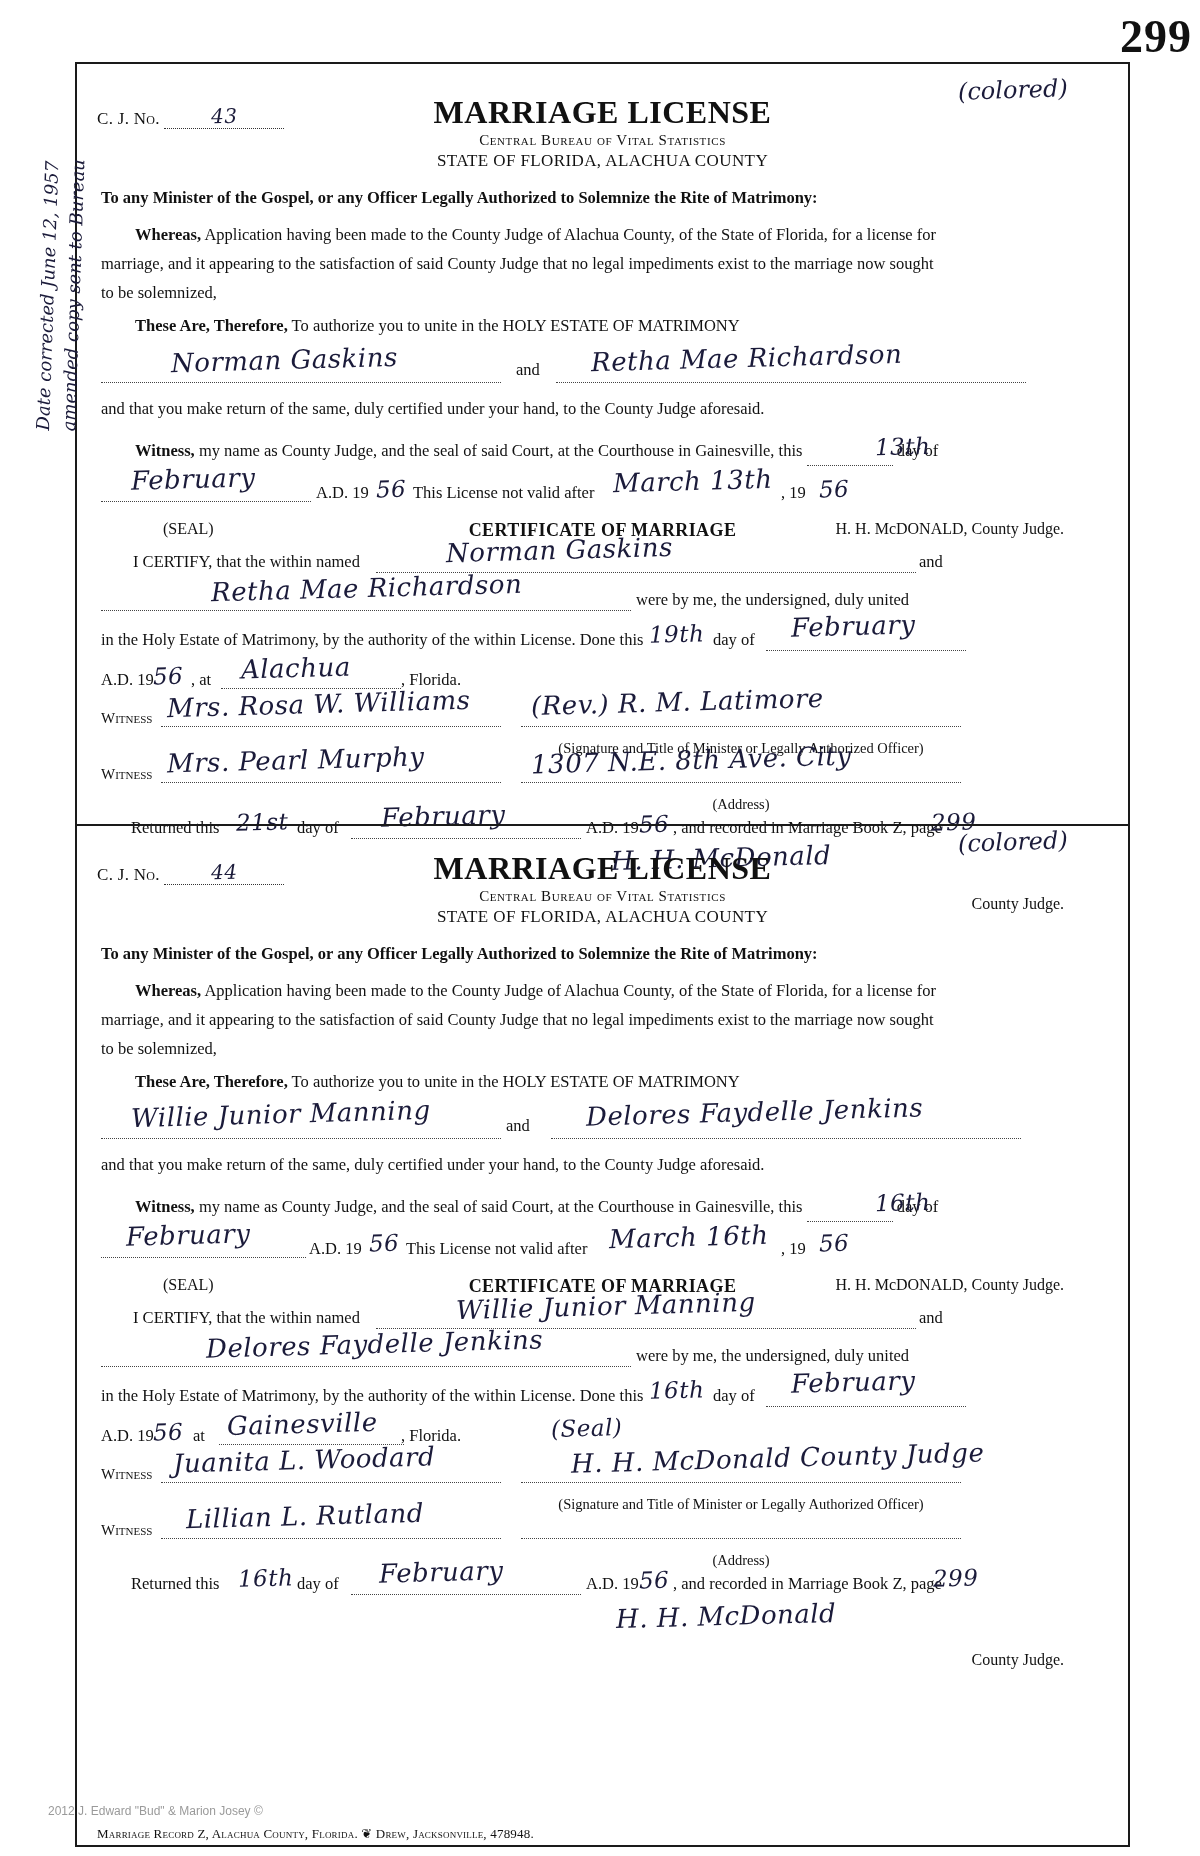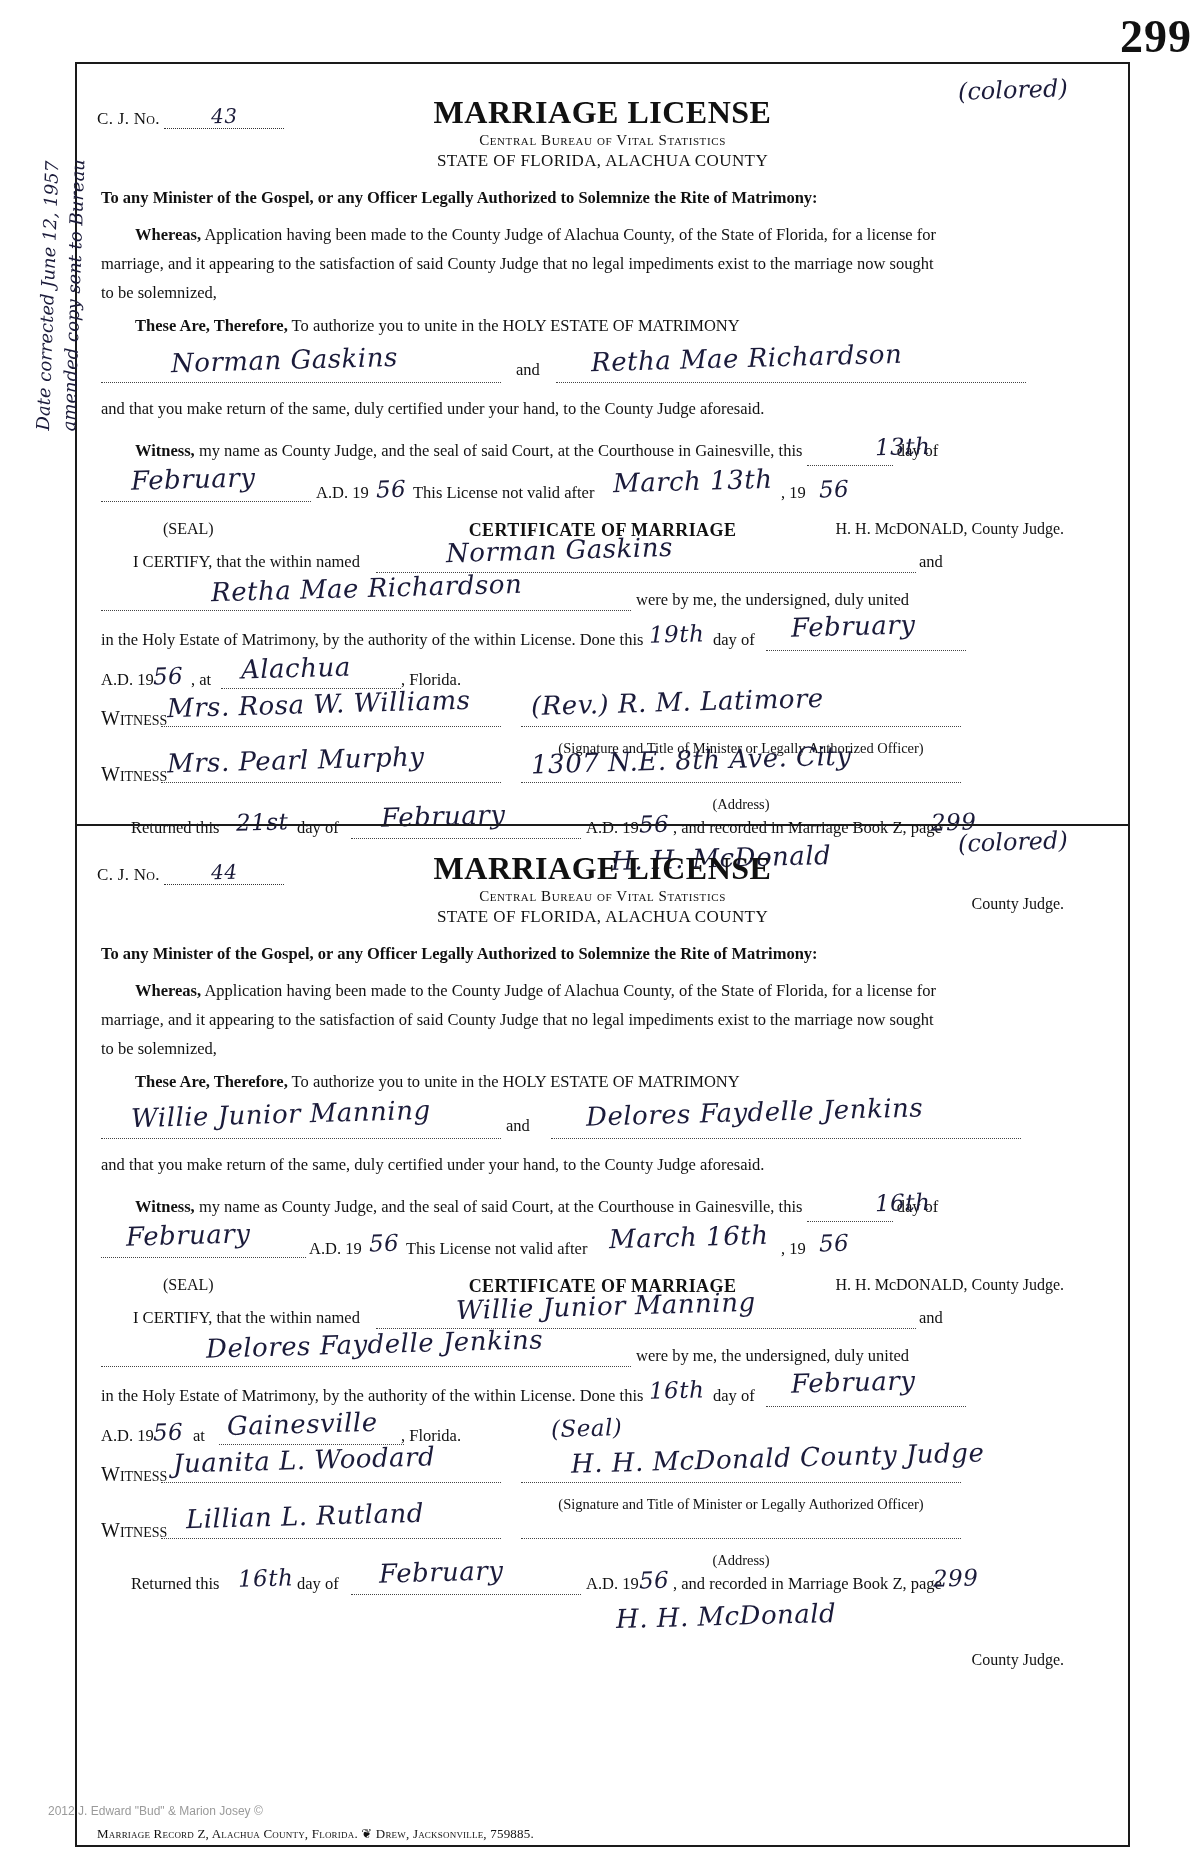--- a/index.html
+++ b/index.html
@@ -137,21 +137,21 @@
     font-variant:small-caps;
     letter-spacing:.2px;
   }
   .credit{
     position:absolute;
     left:48px;bottom:38px;
     font-size:12px;
     color:#9a9a9a;
     font-family:"Liberation Sans", sans-serif;
   }
-  .smallcapslabel{font-variant:small-caps;font-size:20px;}
+  .smallcapslabel{font-variant:small-caps;font-size:15px;}
   .undertext{
     font-size:14.5px;
     text-align:center;
   }
   .u-line{
     border-bottom:1px dotted #444;
     display:inline-block;
     height:1px;
   }
   .abs{position:absolute;}
@@ -436,21 +436,21 @@
       </div>
 
       <div class="rowline" style="margin-top:4px;height:36px;">
         <span class="hand big abs" style="left:515px;top:-4px;">H. H. McDonald</span>
       </div>
       <div class="rowline">
         <span class="abs" style="right:40px;top:4px;font-size:16px;">County Judge.</span>
       </div>
     </div>
 
-    <div class="footer">Marriage Record Z, Alachua County, Florida.  ❦ Drew, Jacksonville, 759885.</div>
+    <div class="footer">Marriage Record Z, Alachua County, Florida.  ❦ Drew, Jacksonville, 478948.</div>
   </div>
 
 </div>
 
 <div class="sidenote">
   <div>Date corrected June 12, 1957</div>
   <div>amended copy sent to Bureau</div>
 </div>
 
 <div class="credit">2012  J. Edward "Bud" &amp; Marion Josey ©</div>

